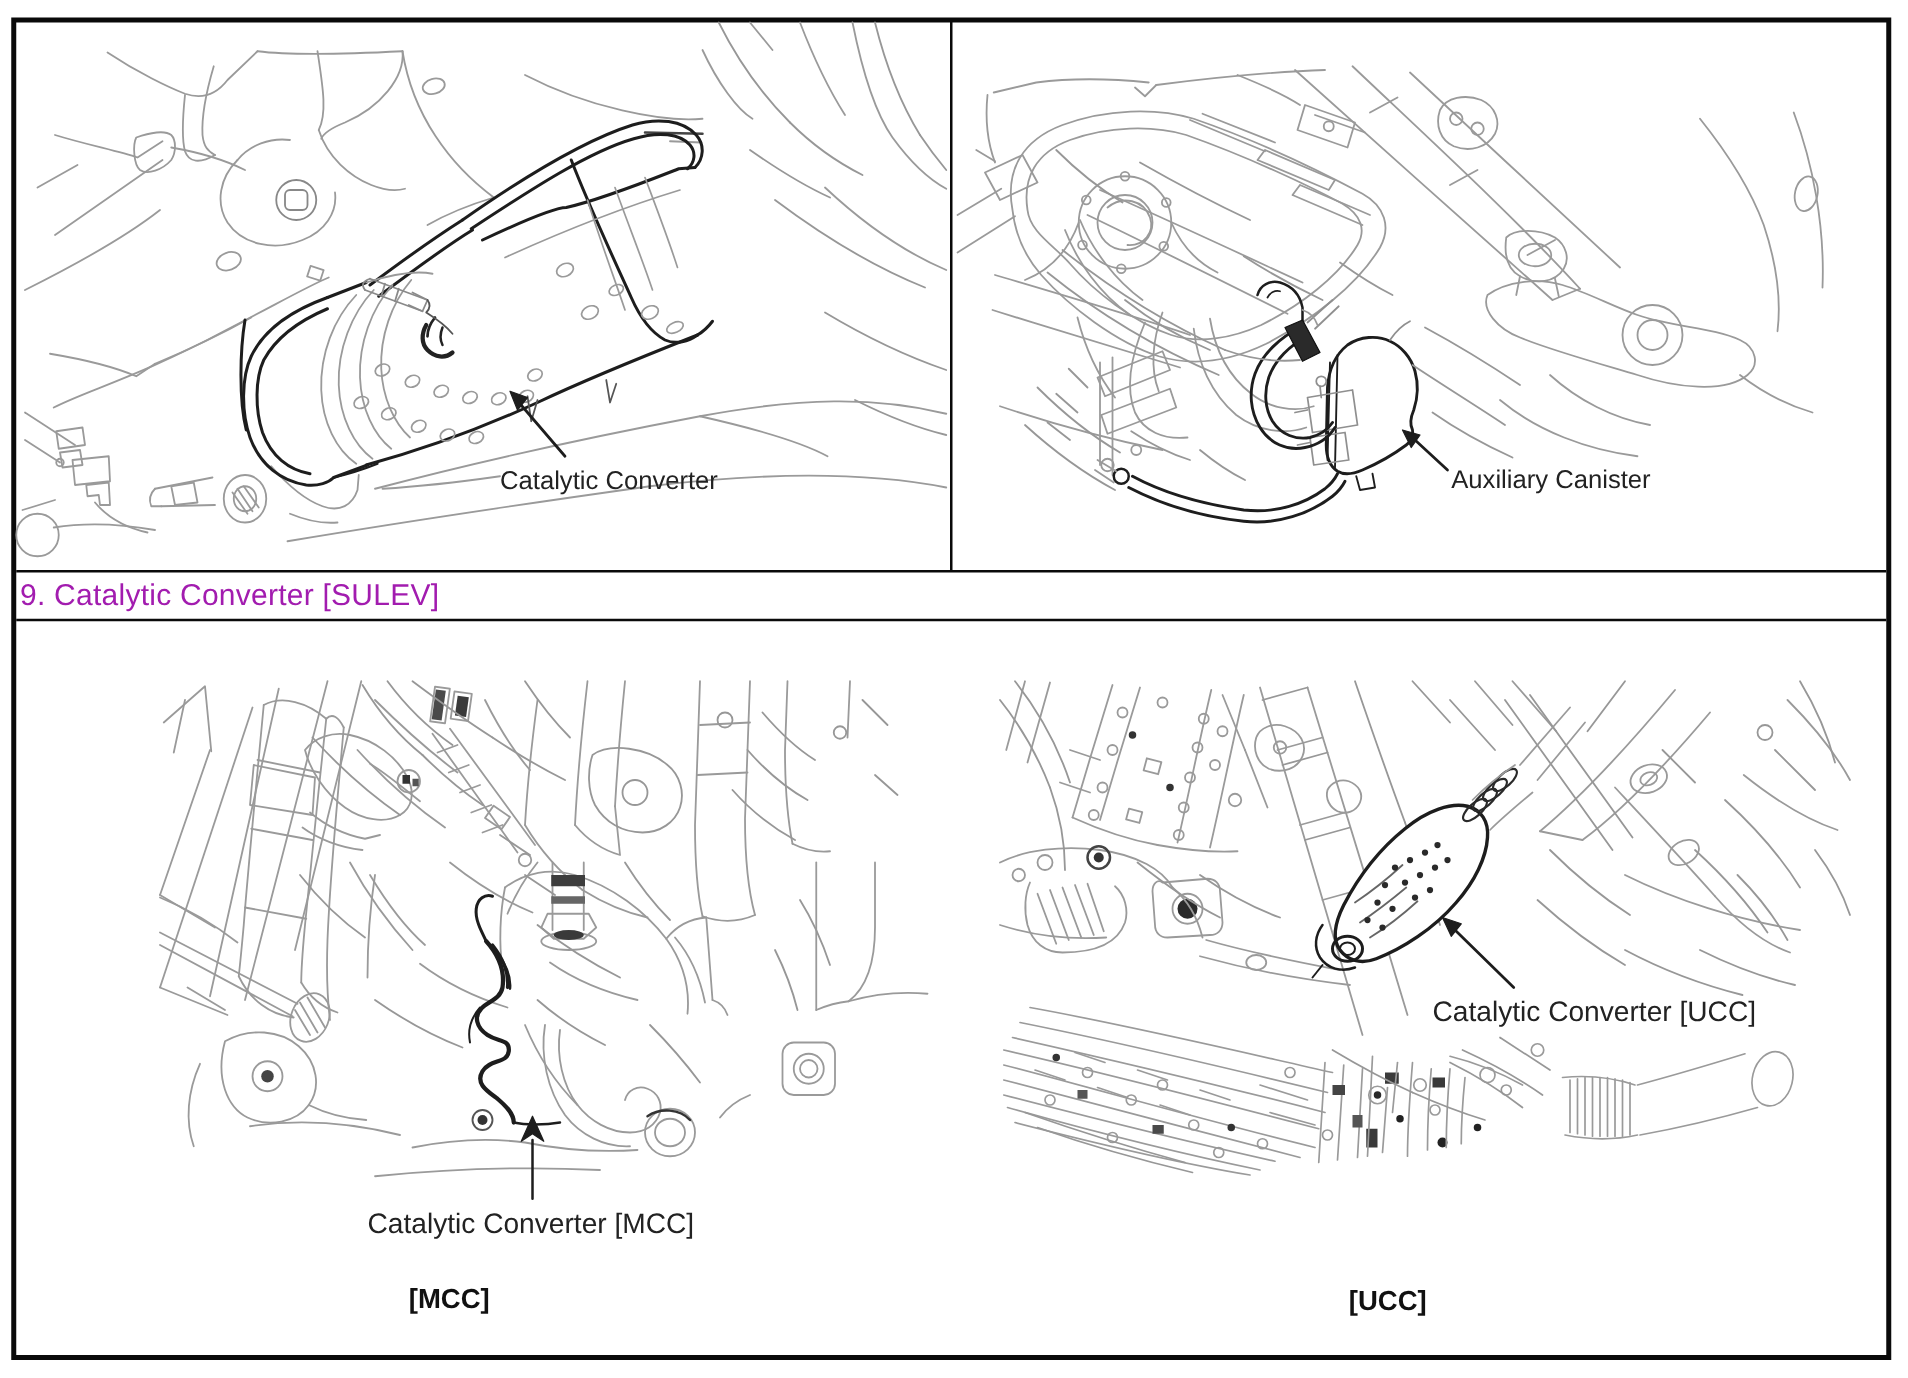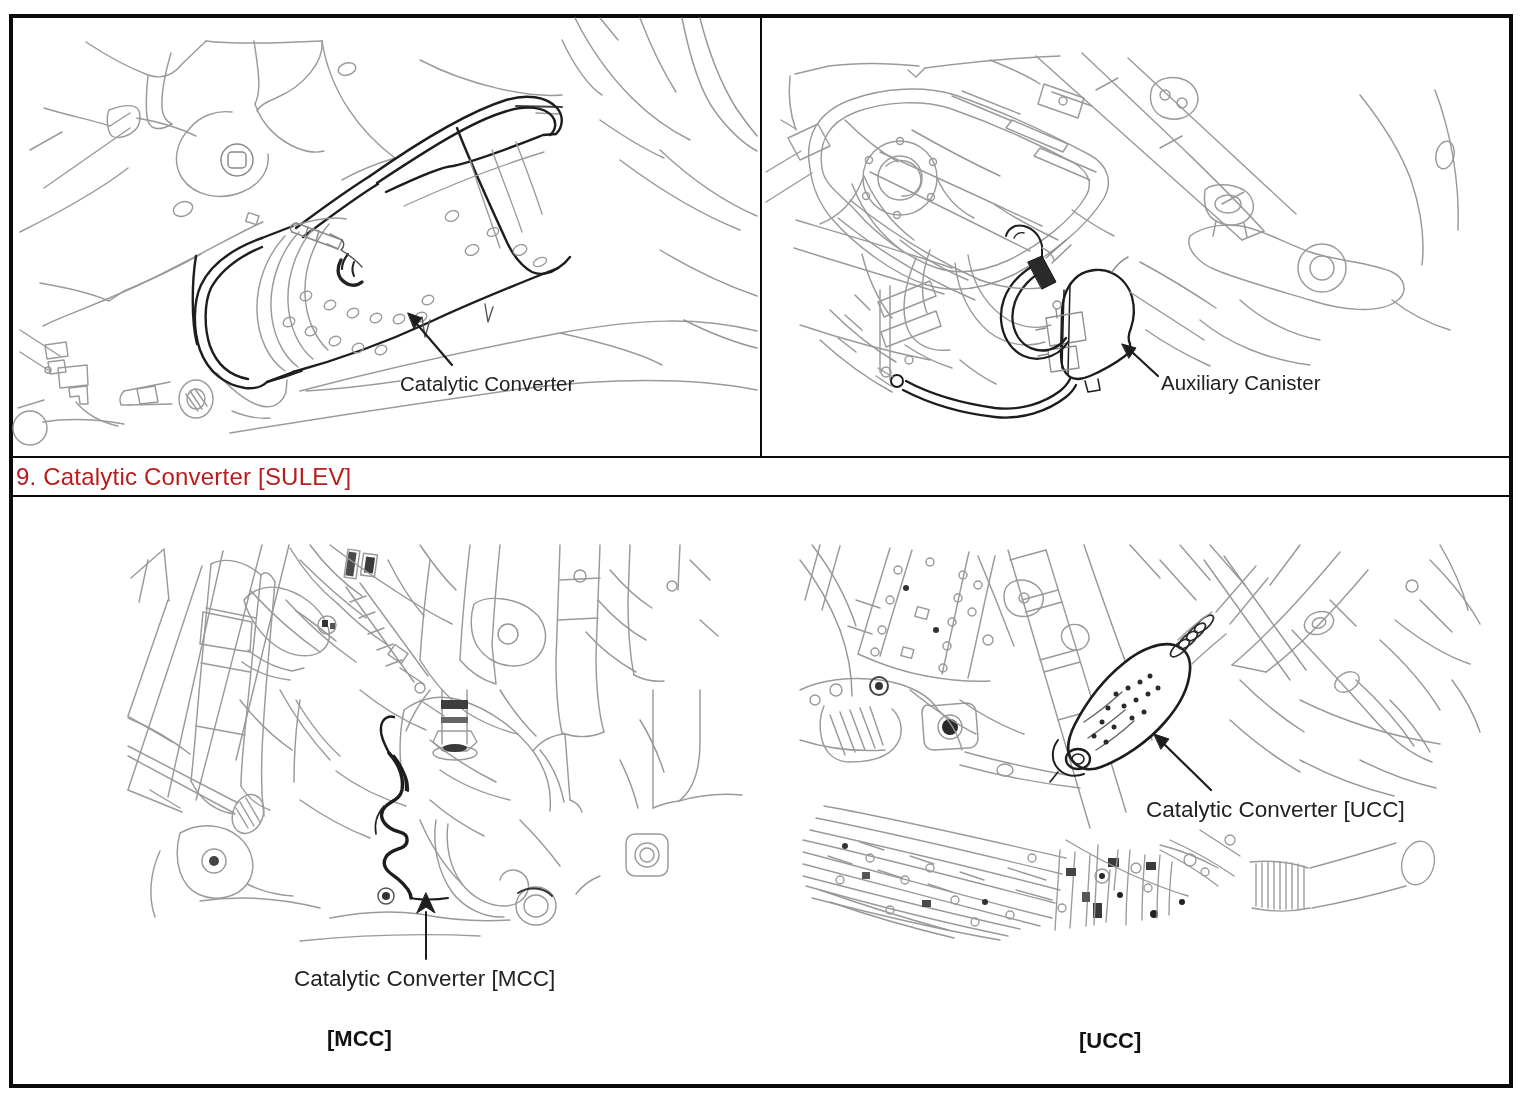--- a/index.html
+++ b/index.html
@@ -10,21 +10,21 @@
 <body>
 
 <div class="abs" style="left:9px;top:14px;width:1504px;height:1074px;border:4px solid #0a0a0a;box-sizing:border-box;"></div>
 
 <div class="abs" style="left:760px;top:17px;width:2px;height:440px;background:#0a0a0a;"></div>
 
 <div class="abs" style="left:13px;top:456px;width:1496px;height:2px;background:#0a0a0a;"></div>
 
 <div class="abs" style="left:13px;top:495px;width:1496px;height:2px;background:#0a0a0a;"></div>
 
-<div class="abs" style="left:16px;top:463px;font-size:24px;color:#b91c1c;letter-spacing:0.2px;">9. Catalytic Converter [SULEV]</div>
+<div class="abs" style="left:16px;top:463px;font-size:24px;color:#a21caf;letter-spacing:0.2px;">9. Catalytic Converter [SULEV]</div>
 
 <svg class="abs" style="left:0;top:0;" width="1526" height="1102" viewBox="0 0 1526 1102" fill="none" stroke-linecap="round" stroke-linejoin="round">
 
 <g stroke="#9a9a9a" stroke-width="1.45">
   <path d="M86,42 C110,58 135,70 148,75 C160,79 172,77 182,64 L206,41"></path>
   <path d="M206,41 C230,44 262,44 322,41"></path>
   <path d="M171,53 C166,70 161,90 162,108 C163,117 166,121 172,124"></path>
   <path d="M148,76 C146,95 145,110 148,121 C151,130 160,131 172,124"></path>
   <path d="M322,41 C324,62 304,86 276,98 C266,102 259,106 257,111"></path>
   <path d="M254,41 C258,68 262,90 255,104"></path>

